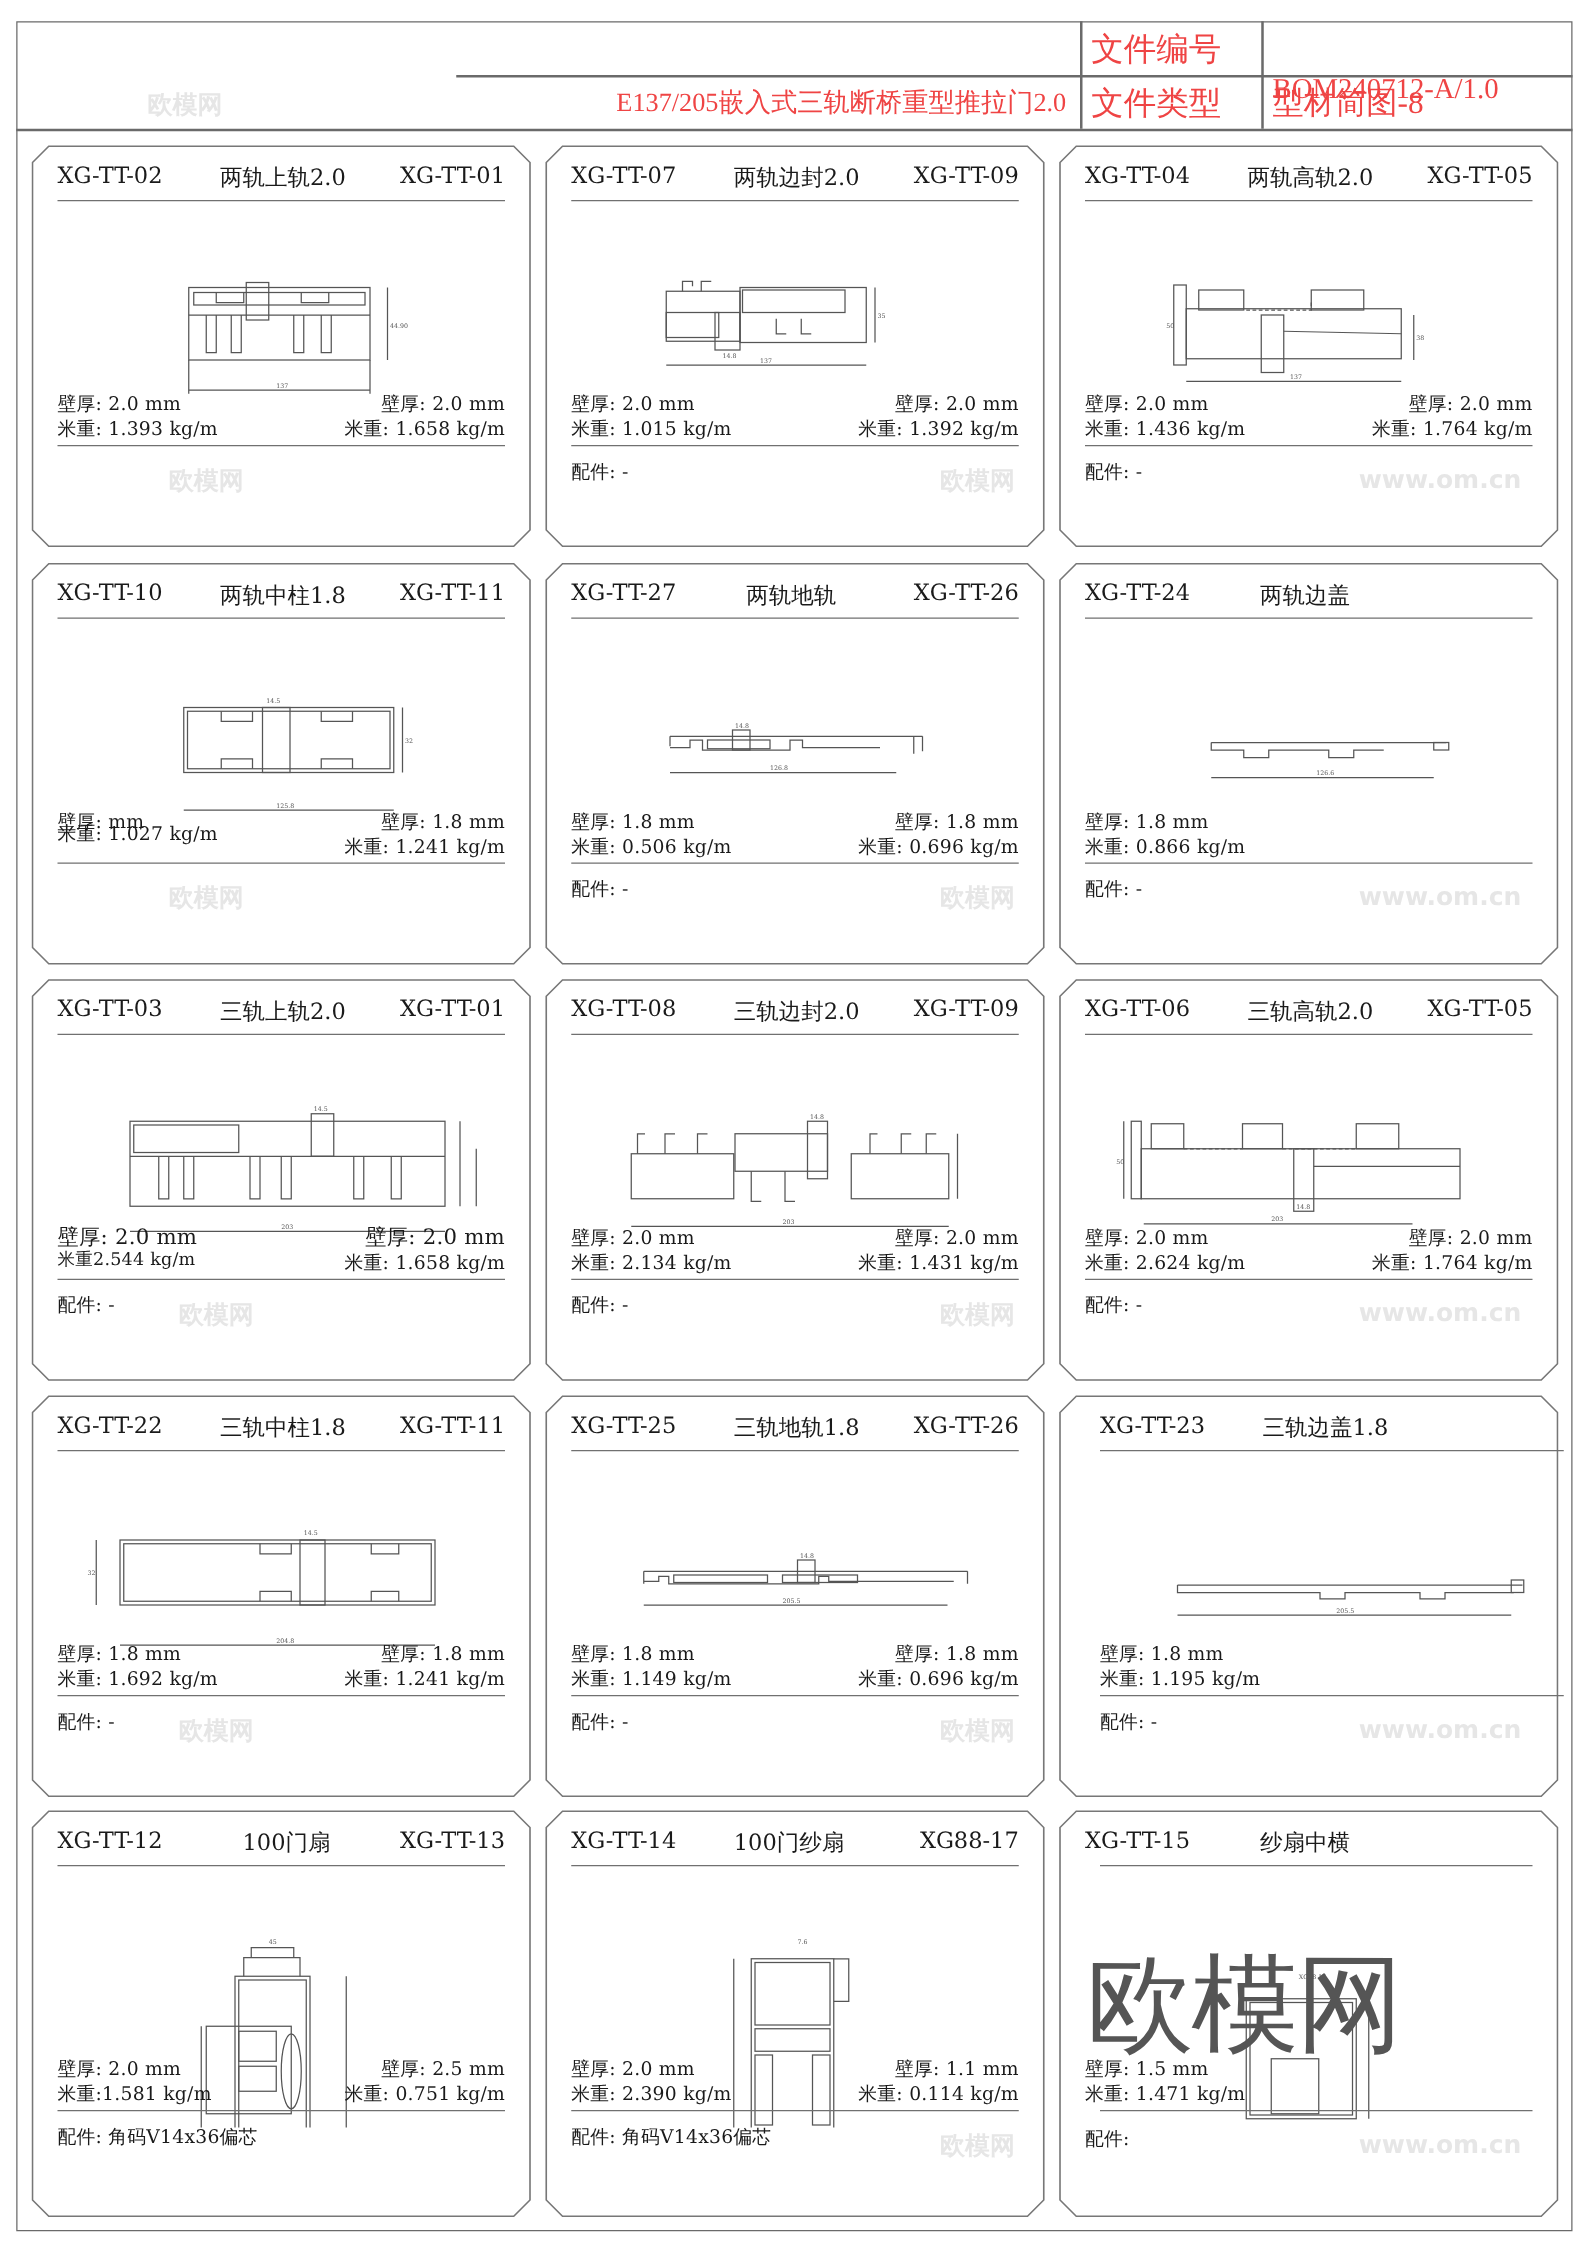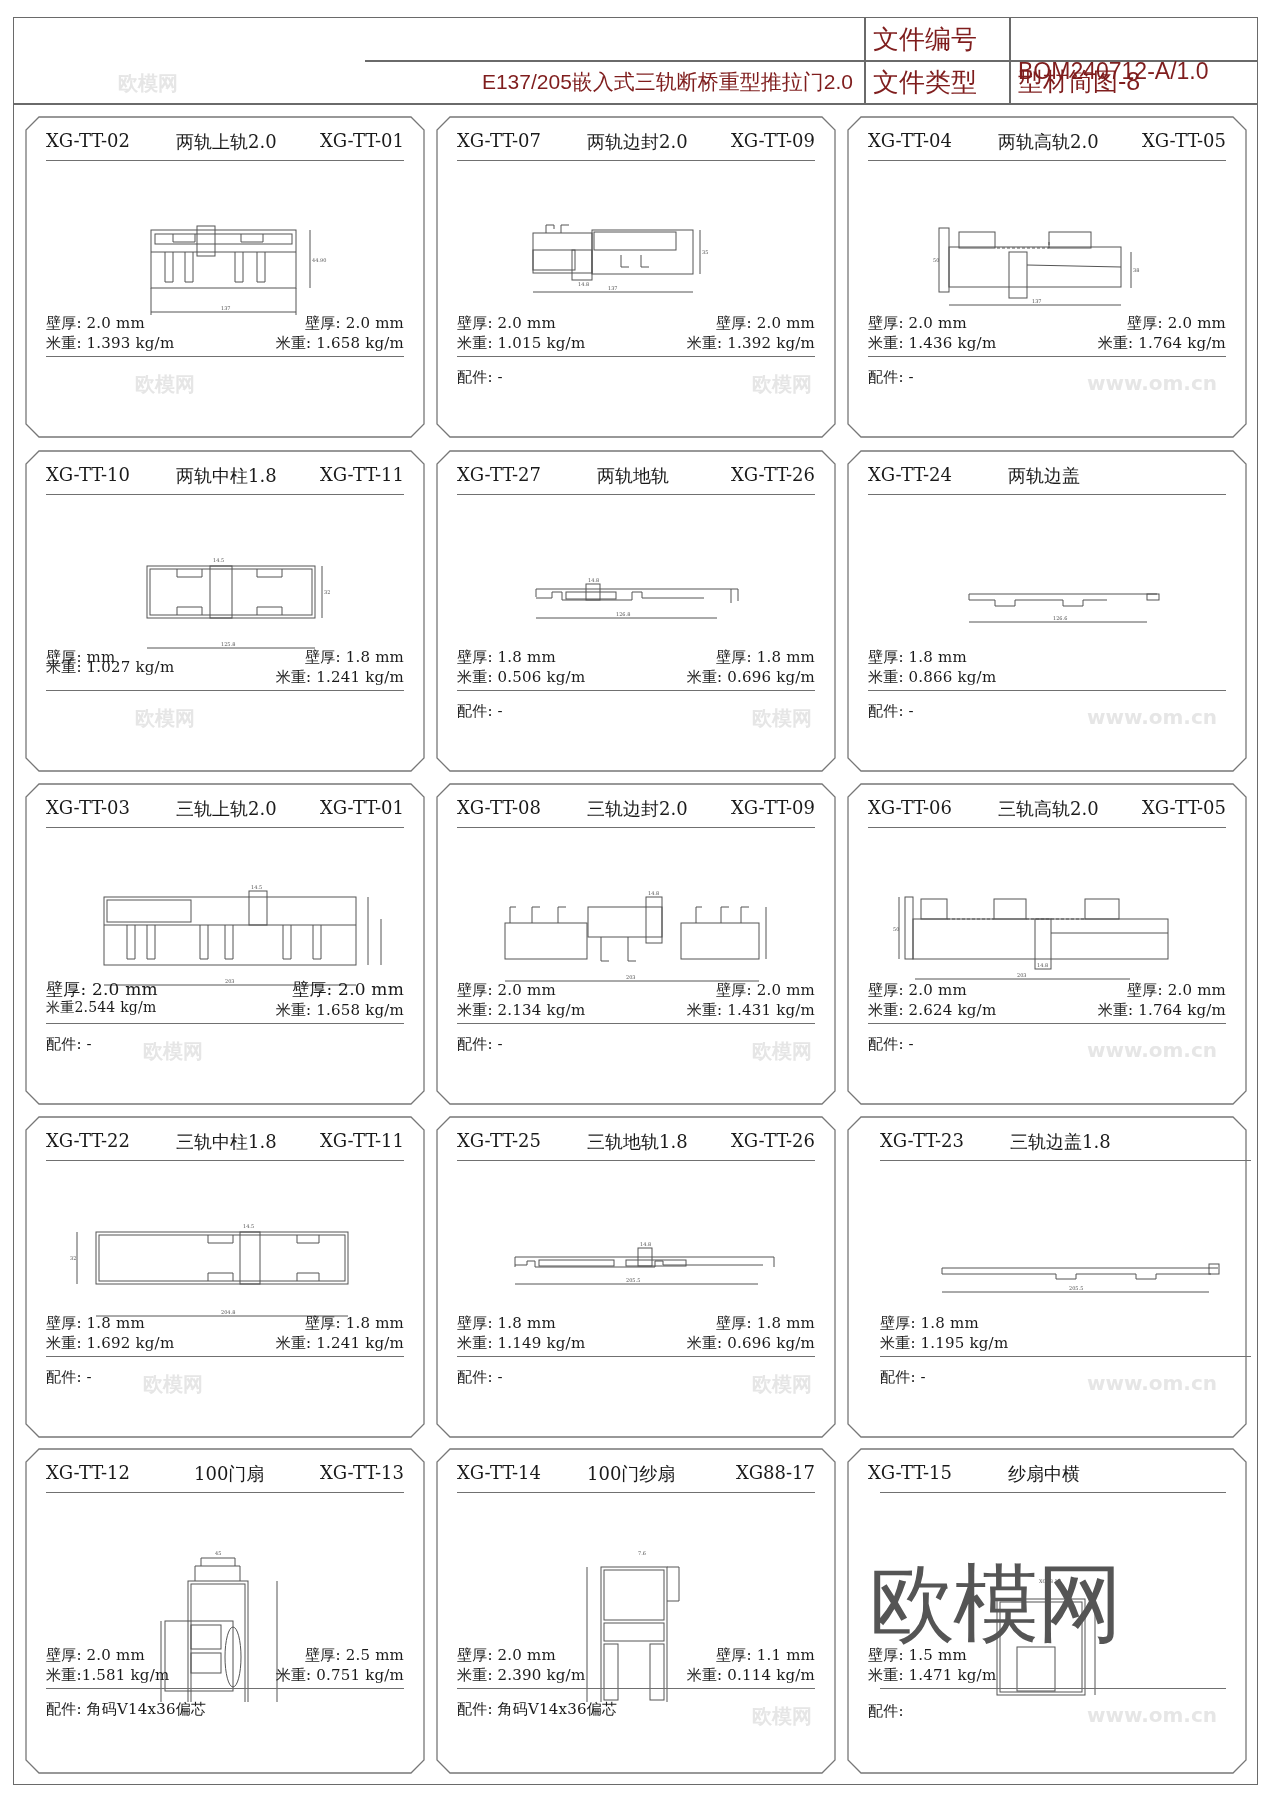--- a/index.html
+++ b/index.html
@@ -1,22 +1,22 @@
 <!DOCTYPE html>
 <html><head>
 <meta charset="utf-8">
 <style>
   html, body { margin:0; padding:0; background:#ffffff; }
   body { width:1273px; height:1800px; position:relative; overflow:hidden;
          font-family:"DejaVu Serif","Liberation Serif",serif; color:#1a1a1a; }
   .frame { position:absolute; left:13px; top:17px; width:1245px; height:1768px;
            border:1.5px solid #6a6a6a; box-sizing:border-box; }
   .hdr-line { position:absolute; background:#6a6a6a; }
-  .hdr-text { position:absolute; font-family:Liberation Sans, sans-serif;
-              color:#7f1d1d; white-space:nowrap; }
+  .hdr-text { position:absolute; font-family:Liberation Serif, serif;
+              color:#ef4444; white-space:nowrap; }
   .hdr-title { font-size:21px; }
   .hdr-label { font-size:26px; }
   .hdr-value { font-size:23px;margin-top:33px; }
   .panel { position:absolute; width:400px; height:322px; }
   .panel svg.outline { position:absolute; left:0; top:0; }
   .p-title { position:absolute; left:21px; right:21px; top:14px; height:26px;
              font-size:18px; white-space:nowrap; }
   .p-title span { position:absolute; top:0; }
   .p-code-left { left:0; }
   .p-name { left:130px; }

